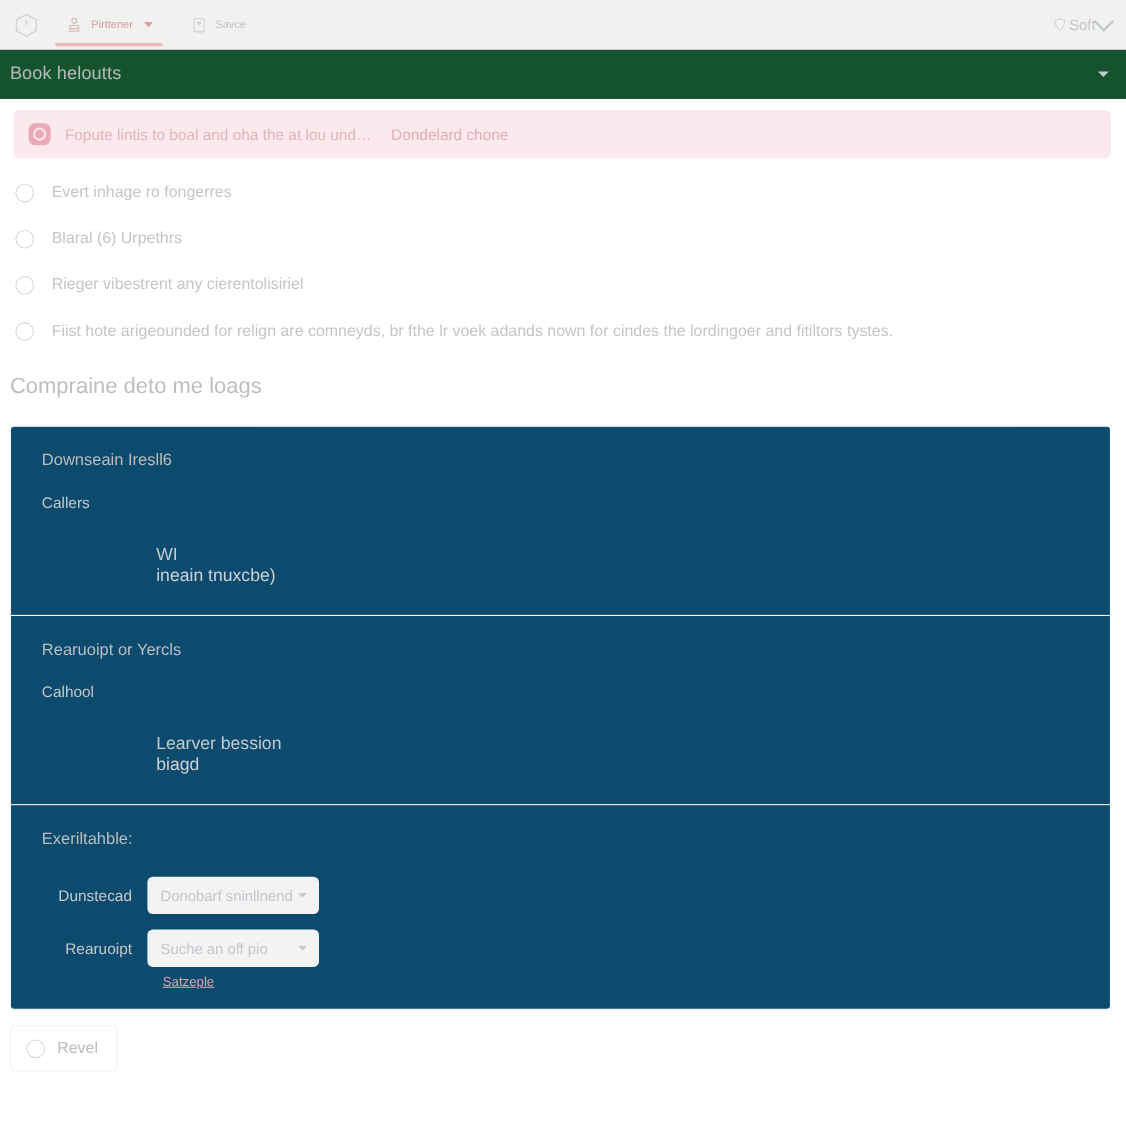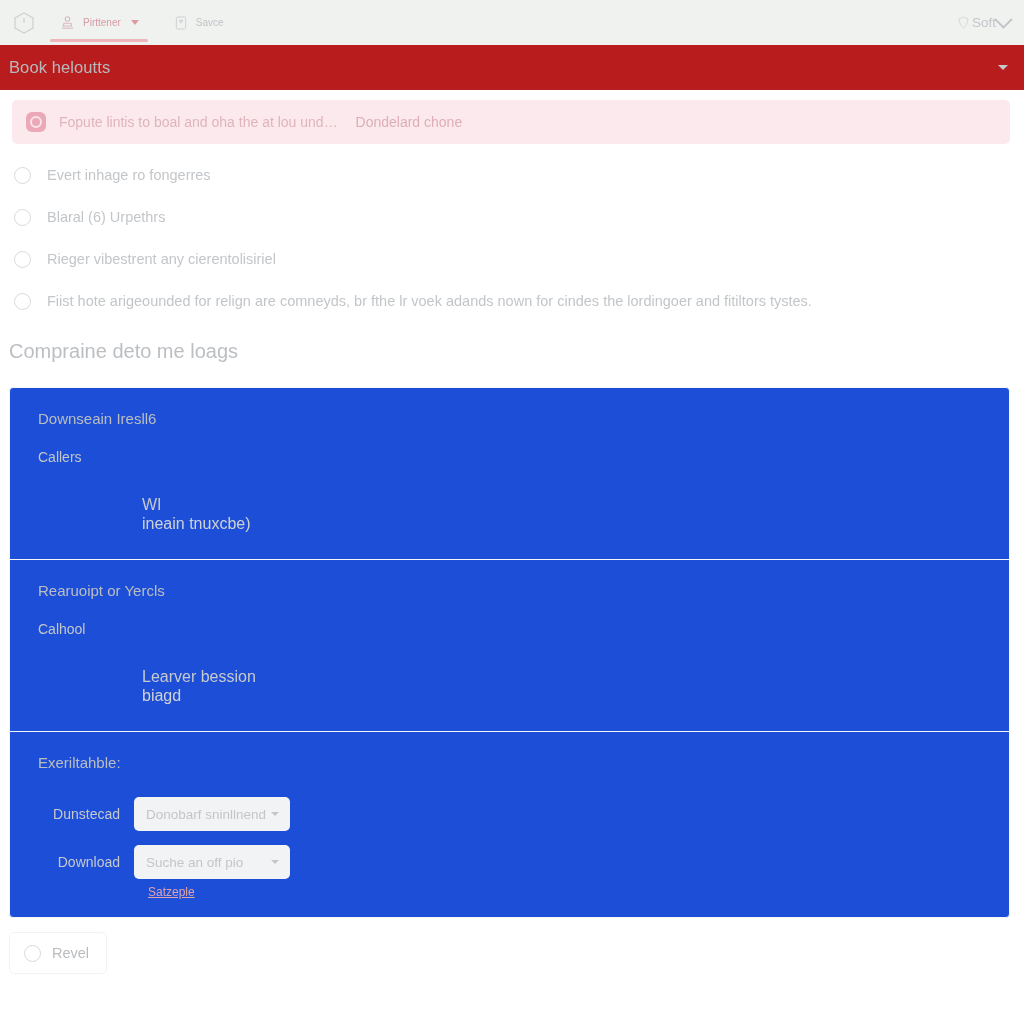--- a/index.html
+++ b/index.html
@@ -98,21 +98,21 @@
     opacity:.8;
   }
 
   
   .page-header {
     height: 45px;
     display: flex;
     align-items: center;
     padding: 0 16px 0 9px;
     box-sizing: border-box;
-    background: #b91c1c;
+    background: #14532d;
   }
   .page-title {
     font-size: 16.5px;
     color: #b7babd;
     letter-spacing: .1px;
   }
   .page-header .collapse-caret {
     margin-left: auto;
     width: 0; height: 0;
     border-left: 5px solid transparent;
@@ -189,21 +189,21 @@
     font-size: 20px;
     color: #bcbfc2;
     padding: 14px 14px 0 9px;
   }
 
   
   .card {
     margin: 24px 14px 0 9px;
     border: 1px solid #f4f5f6;
     border-radius: 4px;
-    background: #1d4ed8;
+    background: #0c4a6e;
     box-sizing: border-box;
   }
   .card-block {
     padding: 22px 0 20px 0;
     border-bottom: 1px solid #f4f5f6;
   }
   .card-block:last-child { border-bottom: none; }
   .block-title {
     font-size: 15px;
     color: #bbbec1;
@@ -489,21 +489,21 @@
 
       <div class="form-row">
         <div class="form-label">Dunstecad</div>
         <div class="select">
           <span class="select-text">Donobarf sninllnend</span>
           <span class="sel-caret"></span>
         </div>
       </div>
 
       <div class="form-row" style="margin-bottom:10px;">
-        <div class="form-label">Download</div>
+        <div class="form-label">Rearuoipt</div>
         <div class="select">
           <span class="select-text">Suche an off pio</span>
           <span class="sel-caret"></span>
         </div>
       </div>
 
       <div class="helper-row">
         <div class="helper-spacer"></div>
         <a class="helper-link" href="#">Satzeple</a>
       </div>

